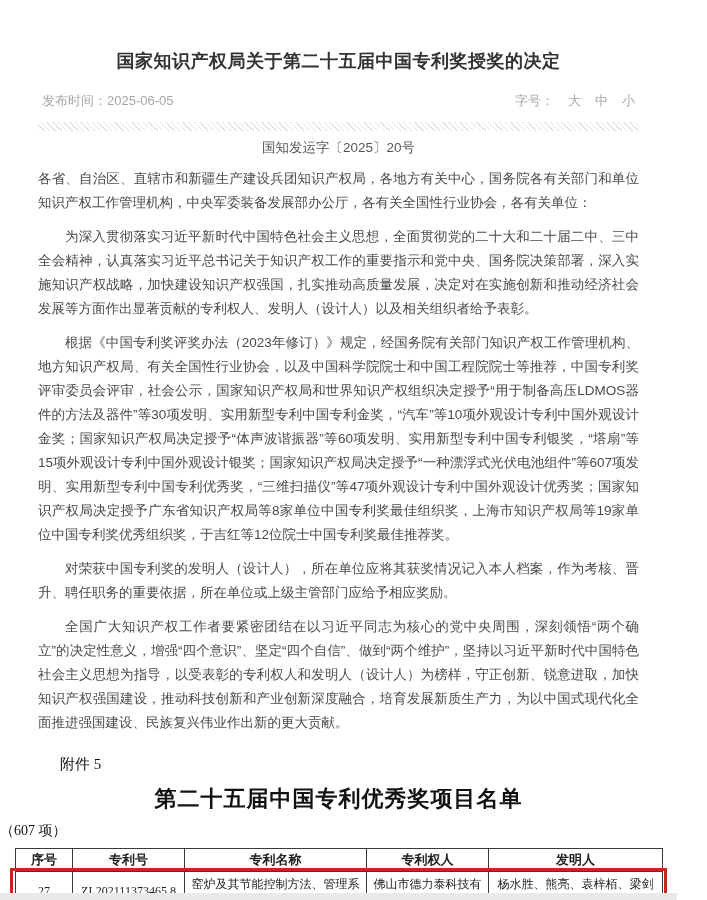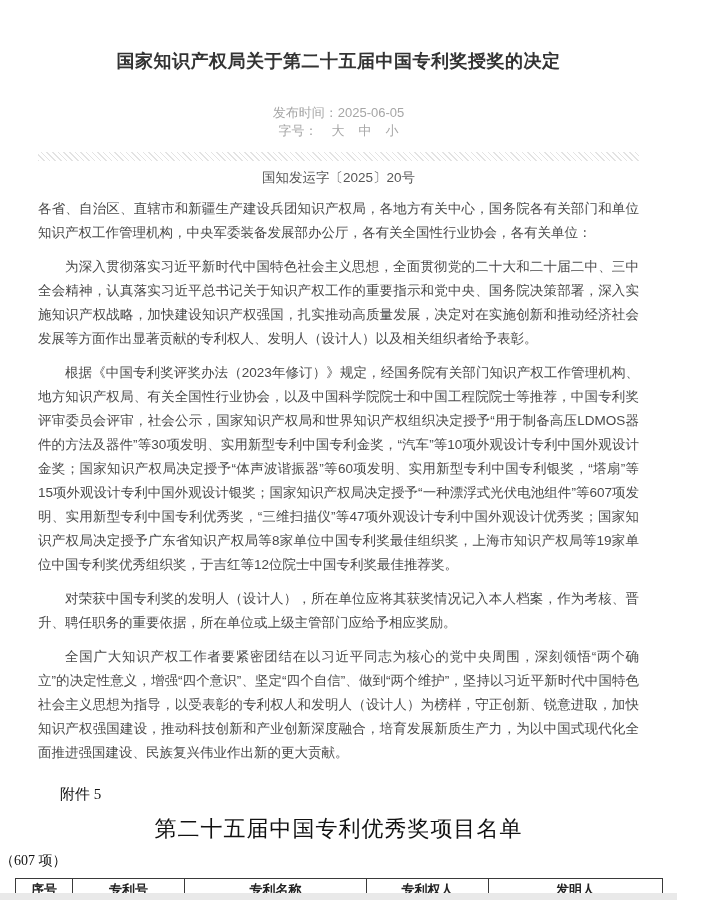--- a/index.html
+++ b/index.html
@@ -6,38 +6,38 @@
   .page{
     position:relative;width:677px;height:900px;overflow:hidden;background:#fff;
     font-family:"Liberation Sans","DejaVu Sans",sans-serif;color:#4a4a4a;
   }
   .page-title{
     margin:0;padding:48px 40px 0;text-align:center;
     font-size:18px;font-weight:bold;color:#333;line-height:26px;letter-spacing:.5px;
   }
   .meta-row{
     display:flex;justify-content:space-between;align-items:center;
-    margin-top:30px;padding:0 24px;font-size:13px;color:#a6a6a6;flex-direction:column;
+    margin-top:18px;padding:0 42px;font-size:13px;color:#a6a6a6;
   }
   .font-sizes a{color:#a6a6a6;text-decoration:none;margin-left:14px;cursor:pointer;}
   .hatch-divider{
     margin:12px 38px 0;height:9px;
     background:repeating-linear-gradient(45deg,#e3e3e3 0,#e3e3e3 1px,transparent 1px,transparent 4px);
   }
   .doc-number{margin-top:8px;text-align:center;font-size:13.5px;color:#555;}
   .body-text{margin-top:6px;padding:0 38px;}
   .para{
     margin:10px 0;font-size:13.5px;line-height:24px;color:#4a4a4a;
     text-align:justify;text-indent:2em;
   }
   .para.first{text-indent:0;}
   .attachment{margin-top:20px;font-family:"Liberation Serif","DejaVu Serif",serif;color:#000;}
   .attachment-label{padding-left:60px;font-size:15px;color:#111;}
   .attachment-title{
-    margin:10px 0 0;text-align:center;font-size:22px;font-weight:normal;
+    margin:10px 0 0;text-align:center;font-size:22px;font-weight:bold;
     letter-spacing:1px;color:#111;
   }
   .attachment-count{margin-top:8px;text-align:left;font-size:14px;color:#111;}
   .table-wrap{position:relative;width:647px;margin:8px auto 0;}
   table.award{
     width:647px;border-collapse:collapse;table-layout:fixed;
     font-family:"Liberation Serif","DejaVu Serif",serif;
   }
   table.award th,table.award td{
     border:1px solid #3a3a3a;text-align:center;vertical-align:middle;

